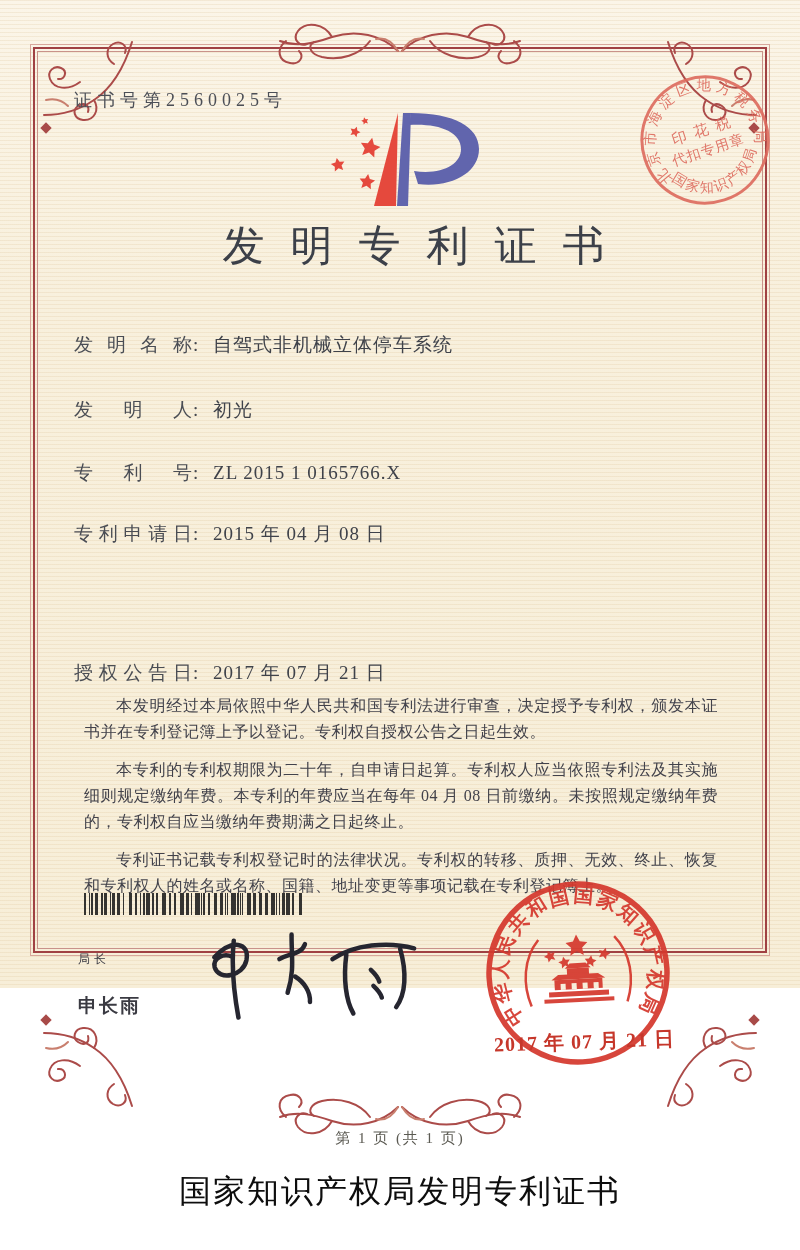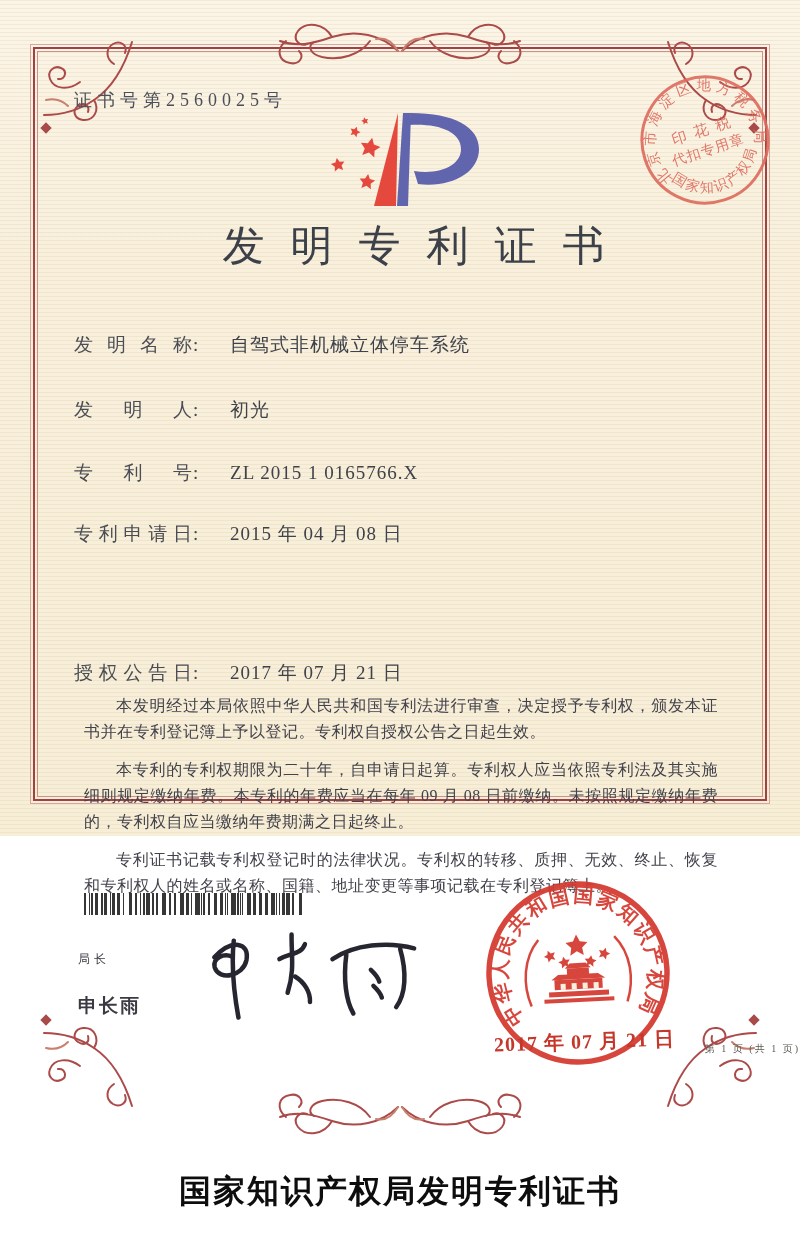--- a/index.html
+++ b/index.html
@@ -1,56 +1,56 @@
 <!DOCTYPE html>
 <html><head>
 <meta charset="utf-8">
 <style>
   html,body{margin:0;padding:0;background:#ffffff;}
   .page{position:relative;width:800px;height:1250px;background:#ffffff;overflow:hidden;
         font-family:"Liberation Serif",serif;}
   
-  .scan{position:absolute;left:0;top:0;width:800px;height:836px;
+  .scan{position:absolute;left:0;top:0;width:800px;height:988px;
         background-image:
           repeating-linear-gradient(180deg, rgba(214,184,136,0.20) 0 1px, rgba(0,0,0,0) 1px 4px),
           linear-gradient(180deg,#fbf5e8 0%,#f8f0dd 30%,#f7eed8 100%);}
   
   .frame1{position:absolute;left:30px;top:44px;right:30px;bottom:32px;border:1px solid #d8a79b;}
   .frame2{position:absolute;left:33px;top:47px;right:33px;bottom:35px;border:2px solid #a04143;}
   .frame3{position:absolute;left:37px;top:51px;right:37px;bottom:39px;border:1px solid #c9928a;}
   .ornaments{position:absolute;left:0;top:0;pointer-events:none;}
   
   .cert-no{position:absolute;left:74px;top:88px;font-size:18px;letter-spacing:5px;color:#4c4f57;}
   .title{position:absolute;left:0;right:0;top:218px;text-align:center;font-size:42px;
          letter-spacing:26px;text-indent:26px;color:#3c4049;font-weight:400;padding-left:27px;}
   .field{position:absolute;left:74px;font-size:19px;color:#45484f;white-space:nowrap;}
   .flabel{display:inline-block;width:118px;text-align:justify;text-align-last:justify;color:#4a4d54;}
   .fcolon{margin-left:1px;}
-  .fvalue{margin-left:27px;letter-spacing:1px;color:#3f424a;}
+  .fvalue{margin-left:10px;letter-spacing:1px;color:#3f424a;}
   .paras{position:absolute;left:72px;top:681px;width:658px;}
   .paras p{margin:12px;text-indent:2em;font-size:16px;line-height:26px;color:#42424b;
            letter-spacing:0.5px;text-align:justify;}
   .barcode{position:absolute;left:84px;top:893px;width:218px;height:22px;
     background-image:
       repeating-linear-gradient(90deg,#1b1b1b 0 2px,rgba(0,0,0,0) 2px 5px,#1b1b1b 5px 6px,rgba(0,0,0,0) 6px 11px,#1b1b1b 11px 14px,rgba(0,0,0,0) 14px 17px),
       repeating-linear-gradient(90deg,#1b1b1b 0 1px,rgba(0,0,0,0) 1px 7px,#1b1b1b 7px 9px,rgba(0,0,0,0) 9px 13px);
     opacity:.88;}
   .officer-title{position:absolute;left:78px;top:951px;font-family:"Liberation Sans",sans-serif;
                  font-size:12px;letter-spacing:4px;color:#3a3a42;}
   .officer-name{position:absolute;left:78px;top:993px;font-family:"Liberation Sans",sans-serif;
                 font-size:19px;letter-spacing:2px;color:#3a3a42;font-weight:bold;}
   .sig-svg{position:absolute;left:175px;top:920px;}
   .tax-seal{position:absolute;left:620px;top:58px;}
   .main-seal{position:absolute;left:470px;top:868px;}
   .seal-date{position:absolute;left:494px;top:1028px;width:200px;font-size:20px;font-weight:600;
              color:#c6372b;letter-spacing:1px;transform:rotate(-2deg);white-space:nowrap;}
-  .page-footer{position:absolute;left:0;right:0;top:1042px;text-align:right;font-size:10px;
+  .page-footer{position:absolute;left:0;right:0;top:1129px;text-align:center;font-size:15px;
                letter-spacing:2px;color:#5b5a52;}
   .caption{position:absolute;left:0;right:0;top:1170px;text-align:center;
-           font-family:"Liberation Sans",sans-serif;font-size:32px;font-weight:700;
+           font-family:"Liberation Sans",sans-serif;font-size:32px;font-weight:400;
            color:#0d0d0d;letter-spacing:2px;}
 </style>
 </head>
 <body>
 
 <div class="page">
   <div class="scan">
 
     <div class="frame1"></div>
     <div class="frame2"></div>
@@ -138,21 +138,21 @@
       <span class="flabel">专利申请日</span><span class="fcolon">:</span>
       <span class="fvalue">2015 年 04 月 08 日</span>
     </div>
     <div class="field" style="top:660px">
       <span class="flabel">授权公告日</span><span class="fcolon">:</span>
       <span class="fvalue">2017 年 07 月 21 日</span>
     </div>
 
     <div class="paras">
       <p>本发明经过本局依照中华人民共和国专利法进行审查，决定授予专利权，颁发本证书并在专利登记簿上予以登记。专利权自授权公告之日起生效。</p>
-      <p>本专利的专利权期限为二十年，自申请日起算。专利权人应当依照专利法及其实施细则规定缴纳年费。本专利的年费应当在每年 09 月 08 日前缴纳。未按照规定缴纳年费的，专利权自应当缴纳年费期满之日起终止。</p>
+      <p>本专利的专利权期限为二十年，自申请日起算。专利权人应当依照专利法及其实施细则规定缴纳年费。本专利的年费应当在每年 04 月 08 日前缴纳。未按照规定缴纳年费的，专利权自应当缴纳年费期满之日起终止。</p>
       <p>专利证书记载专利权登记时的法律状况。专利权的转移、质押、无效、终止、恢复和专利权人的姓名或名称、国籍、地址变更等事项记载在专利登记簿上。</p>
     </div>
 
     <div class="barcode"></div>
 
     <div class="officer-title">局长</div>
     <div class="officer-name">申长雨</div>
 
     <svg class="sig-svg" width="270" height="110" viewBox="0 0 270 110">
       <title>申长雨</title>

